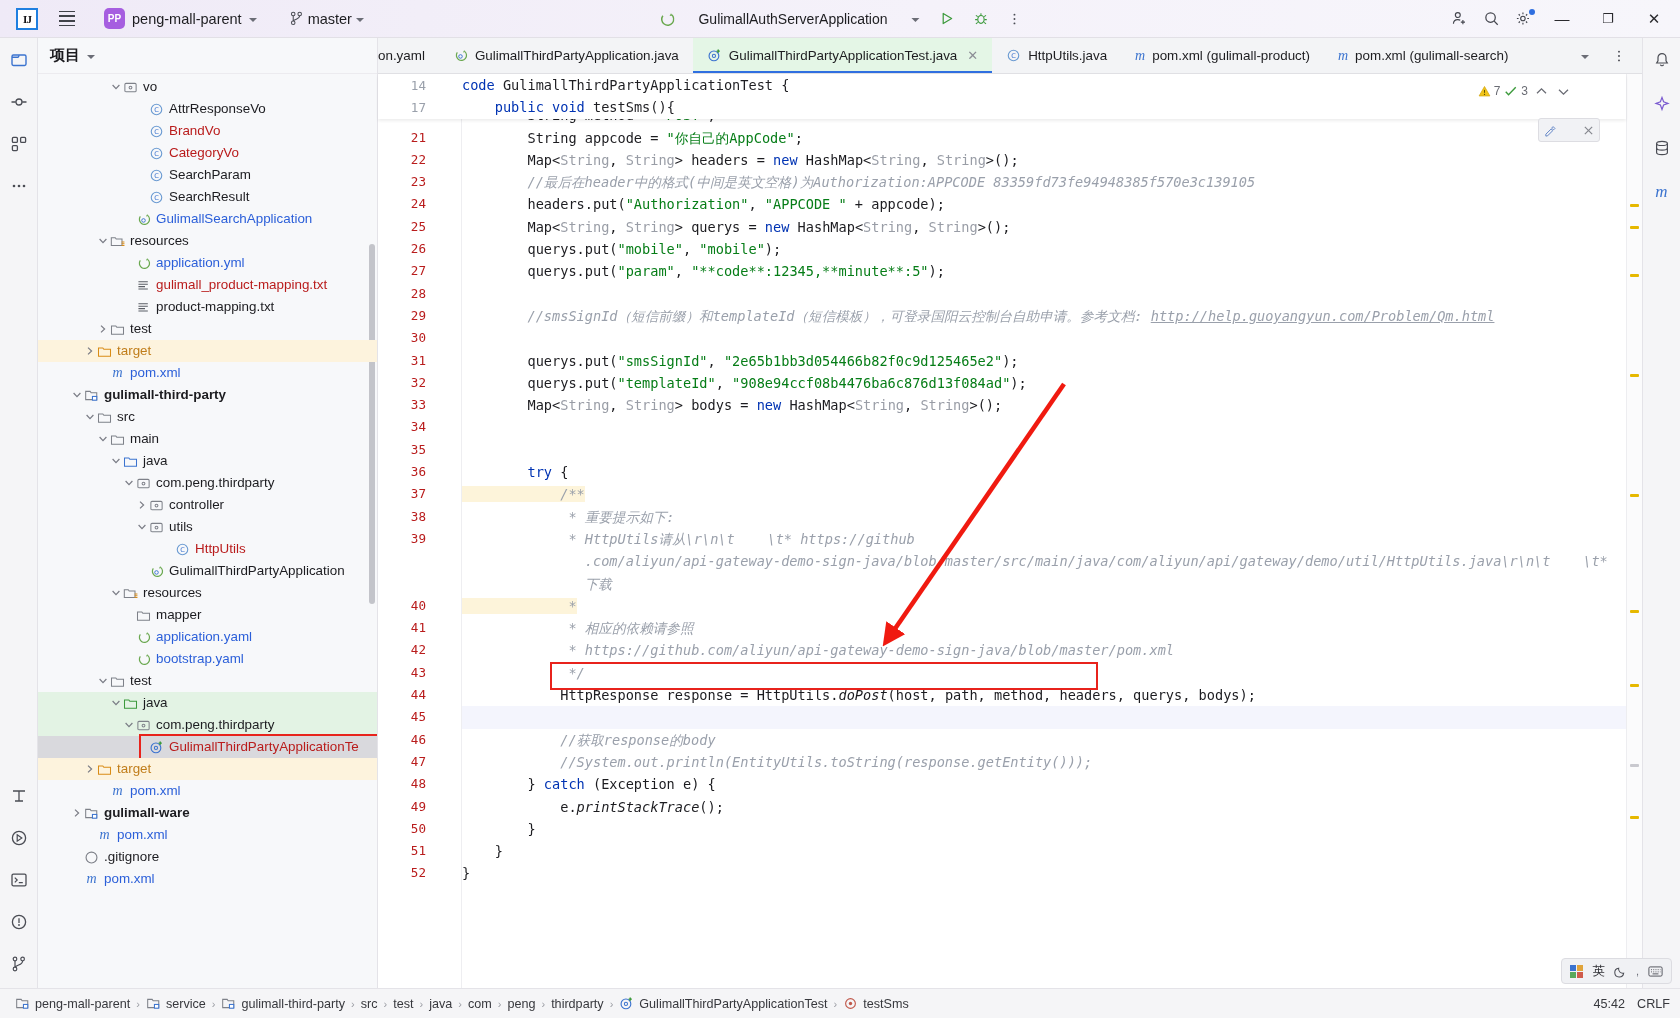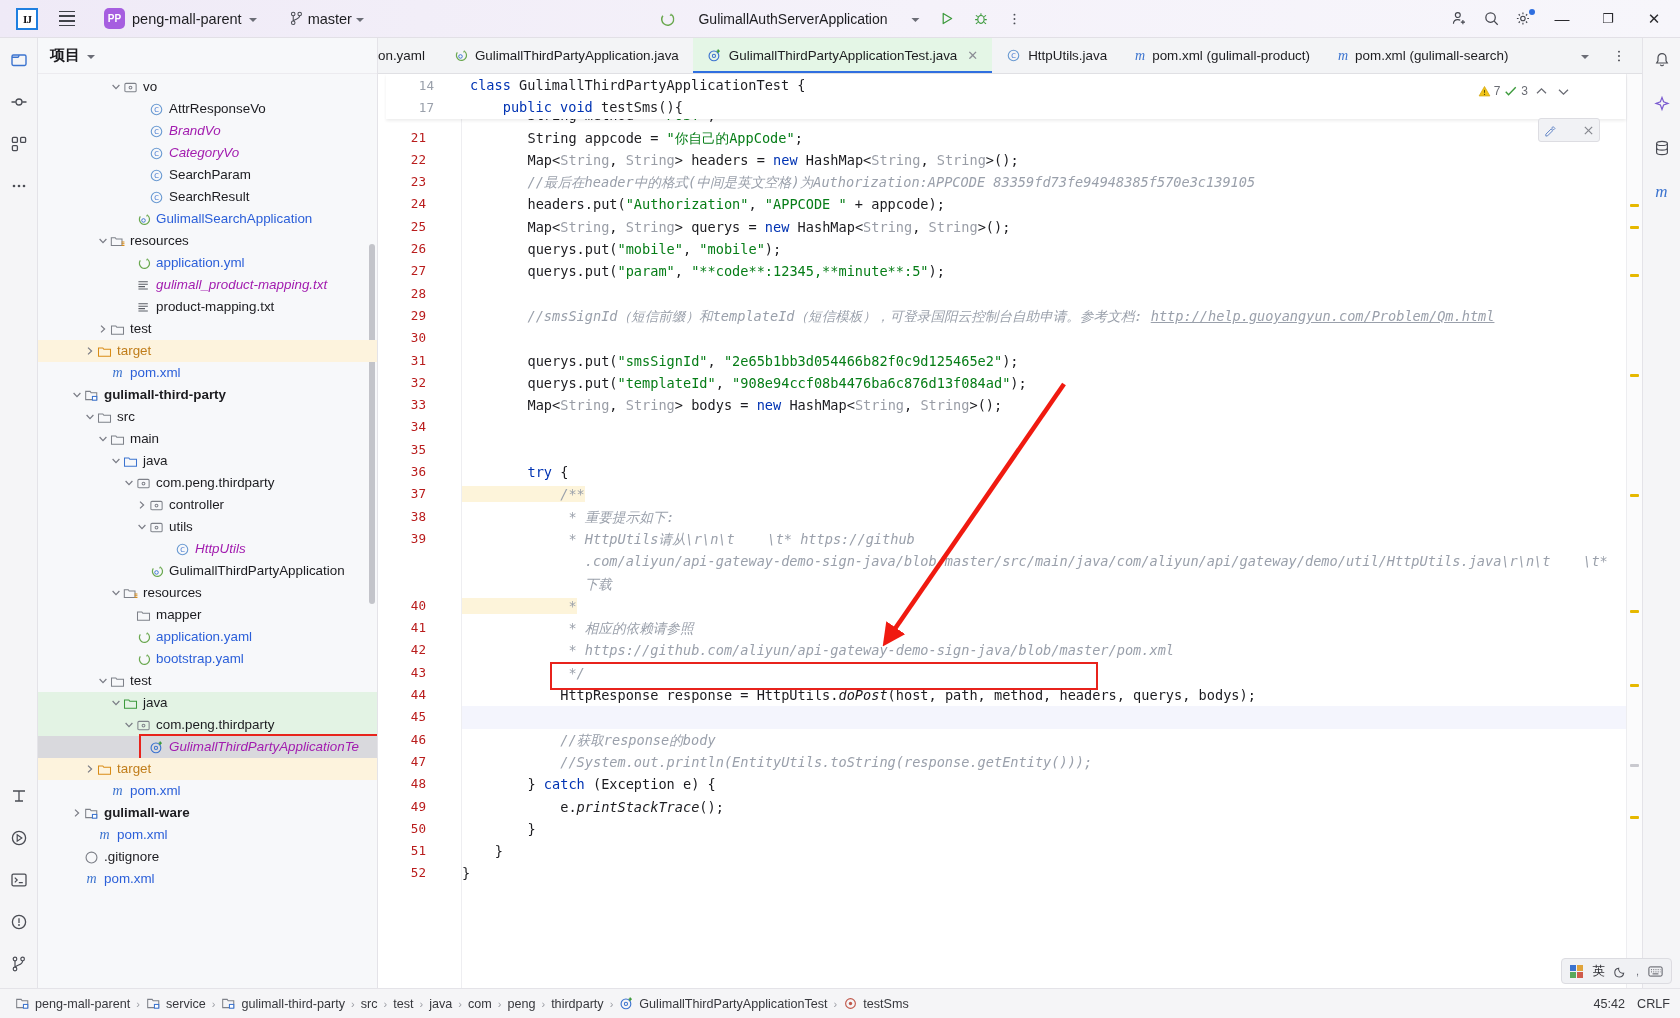--- a/index.html
+++ b/index.html
@@ -63,21 +63,21 @@
   .proj-head .t { font-size:15px; font-weight:600; color:#1b1b1f; }
   .tree { flex:1; overflow:hidden; position:relative; padding-top:2px; font-size:13.4px; color:#1c1c20; }
   .row { height:22px; display:flex; align-items:center; white-space:nowrap; cursor:pointer; position:relative;}
   .row .arrow { width:13px; display:flex; align-items:center; justify-content:center; color:#7a7c85; font-size:9px; }
   .row .ico { width:17px; display:flex; align-items:center; justify-content:center; margin-right:4px; flex:0 0 17px;}
   .row .lbl { line-height:1; }
   .row.sel-target { background:#fdf3dd; }
   .row.sel-green { background:#e3f3e4; }
   .row.sel-grey  { background:#d9d9dd; }
   .bold { font-weight:700; }
-  .g-green { color:#a21caf;font-style:italic; }
+  .g-green { color:#b91c1c; }
   .g-blue  { color:#2b5fd9; }
   .g-orange{ color:#c07d1a; }
 
   
   .tree-sb { position:absolute; right:2px; top:170px; width:6px; height:360px; background:#c3c4ca; border-radius:3px; }
 
   
   .editorwrap { flex:1; display:flex; flex-direction:column; min-width:0; background:#fff; }
   .tabsbar { height:36px; flex:0 0 36px; background:#f3f4f6; display:flex; align-items:stretch; border-bottom:1px solid #e0e0e4; position:relative;}
   .tabsscroll { display:flex; align-items:stretch; overflow:hidden; flex:1; }
@@ -102,21 +102,21 @@
   .str { color:#067d17; }
   .cmt-b { color:#9aa0ab; font-style:italic; }
   .fld { color:#871094; font-style:italic; }
   .mth { color:#1c1c20; font-style:italic; }
   .typ { color:#999da6; }
   .hl-doc { background:#fdf4da; }
   .curline { position:absolute; left:0; right:0; height:22.3px; background:#f4f5fd; }
   .link { text-decoration:underline; }
 
   
-  .sticky { position:absolute; left:8px; right:16px; top:0; background:#fff; z-index:6; box-shadow:0 2px 3px rgba(0,0,0,.07); }
+  .sticky { position:absolute; left:0; right:16px; top:0; background:#fff; z-index:6; box-shadow:0 2px 3px rgba(0,0,0,.07); }
   .sticky .srow { display:flex; height:22.3px; align-items:center; font-family:"DejaVu Sans Mono", monospace; font-size:13.6px; }
   .sticky .sn { width:58px; text-align:right; padding-right:10px; color:#9aa0ab; font-size:12.6px;}
   .sticky .sc { padding-left:26px; white-space:pre; }
 
   
   .inspwidget { position:absolute; right:70px; top:8px; display:flex; align-items:center; gap:4px; font-size:12px; color:#6a6c74; z-index:7;}
   .ins-item { display:flex; align-items:center; gap:3px; }
 
   .hint-box { position:absolute; right:42px; top:44px; width:62px; height:24px; background:#f1f2f5; border:1px solid #dddde2; border-radius:3px; display:flex; align-items:center; justify-content:space-between; padding:0 5px; z-index:7;}
 
@@ -873,21 +873,21 @@
             <div>50</div>
             <div>51</div>
             <div>52</div>
           </div>
         <div class="foldcol"></div>
         <div class="code" id="code"><div class="curline" style="top: 632.4px;"></div><div class="ln">        String path = <span class="str">"/sms/smsSend"</span>;</div><div class="ln">        String method = <span class="str">"POST"</span>;</div><div class="ln">        String appcode = <span class="str">"你自己的AppCode"</span>;</div><div class="ln">        Map&lt;<span class="typ">String</span>, <span class="typ">String</span>&gt; headers = <span class="kw">new</span> HashMap&lt;<span class="typ">String</span>, <span class="typ">String</span>&gt;();</div><div class="ln"><span class="cmt-b">        //最后在header中的格式(中间是英文空格)为Authorization:APPCODE 83359fd73fe94948385f570e3c139105</span></div><div class="ln">        headers.put(<span class="str">"Authorization"</span>, <span class="str">"APPCODE "</span> + appcode);</div><div class="ln">        Map&lt;<span class="typ">String</span>, <span class="typ">String</span>&gt; querys = <span class="kw">new</span> HashMap&lt;<span class="typ">String</span>, <span class="typ">String</span>&gt;();</div><div class="ln">        querys.put(<span class="str">"mobile"</span>, <span class="str">"mobile"</span>);</div><div class="ln">        querys.put(<span class="str">"param"</span>, <span class="str">"**code**:12345,**minute**:5"</span>);</div><div class="ln">&nbsp;</div><div class="ln"><span class="cmt-b">        //smsSignId（短信前缀）和templateId（短信模板），可登录国阳云控制台自助申请。参考文档: <span class="link">http://help.guoyangyun.com/Problem/Qm.html</span></span></div><div class="ln">&nbsp;</div><div class="ln">        querys.put(<span class="str">"smsSignId"</span>, <span class="str">"2e65b1bb3d054466b82f0c9d125465e2"</span>);</div><div class="ln">        querys.put(<span class="str">"templateId"</span>, <span class="str">"908e94ccf08b4476ba6c876d13f084ad"</span>);</div><div class="ln">        Map&lt;<span class="typ">String</span>, <span class="typ">String</span>&gt; bodys = <span class="kw">new</span> HashMap&lt;<span class="typ">String</span>, <span class="typ">String</span>&gt;();</div><div class="ln">&nbsp;</div><div class="ln">&nbsp;</div><div class="ln">        <span class="kw">try</span> {</div><div class="ln"><span class="cmt-b hl-doc">            /**</span></div><div class="ln"><span class="cmt-b">             * 重要提示如下:</span></div><div class="ln"><span class="cmt-b">             * HttpUtils请从\r\n\t    \t* https://github</span></div><div class="ln"><span class="cmt-b">               .com/aliyun/api-gateway-demo-sign-java/blob/master/src/main/java/com/aliyun/api/gateway/demo/util/HttpUtils.java\r\n\t    \t*</span></div><div class="ln"><span class="cmt-b">               下载</span></div><div class="ln"><span class="cmt-b hl-doc">             *</span></div><div class="ln"><span class="cmt-b">             * 相应的依赖请参照</span></div><div class="ln"><span class="cmt-b">             * https://github.com/aliyun/api-gateway-demo-sign-java/blob/master/pom.xml</span></div><div class="ln"><span class="cmt-b">             */</span></div><div class="ln">            HttpResponse response = HttpUtils.<span class="mth">doPost</span>(host, path, method, headers, querys, bodys);</div><div class="ln">            System.<span class="fld">out</span>.<span class="mth">println</span>(response.<span class="mth">toString</span>());</div><div class="ln"><span class="cmt-b">            //获取response的body</span></div><div class="ln"><span class="cmt-b">            //System.out.println(EntityUtils.toString(response.getEntity()));</span></div><div class="ln">        } <span class="kw">catch</span> (Exception e) {</div><div class="ln">            e.<span class="mth">printStackTrace</span>();</div><div class="ln">        }</div><div class="ln">    }</div><div class="ln">}</div></div>
 
         <div class="sticky" id="sticky">
             <div class="srow">
               <span class="sn">14</span>
-              <span class="sc"><span class="kw">class</span> GulimallThirdPartyApplicationTest {</span>
+              <span class="sc"><span class="kw">code</span> GulimallThirdPartyApplicationTest {</span>
             </div>
             <div class="srow">
               <span class="sn">17</span>
               <span class="sc">    <span class="kw">public</span> <span class="kw">void</span> testSms(){</span>
             </div>
           </div>
 
         <div class="inspwidget">
           <span class="ins-item">
             <svg width="13" height="13" viewBox="0 0 14 14">

